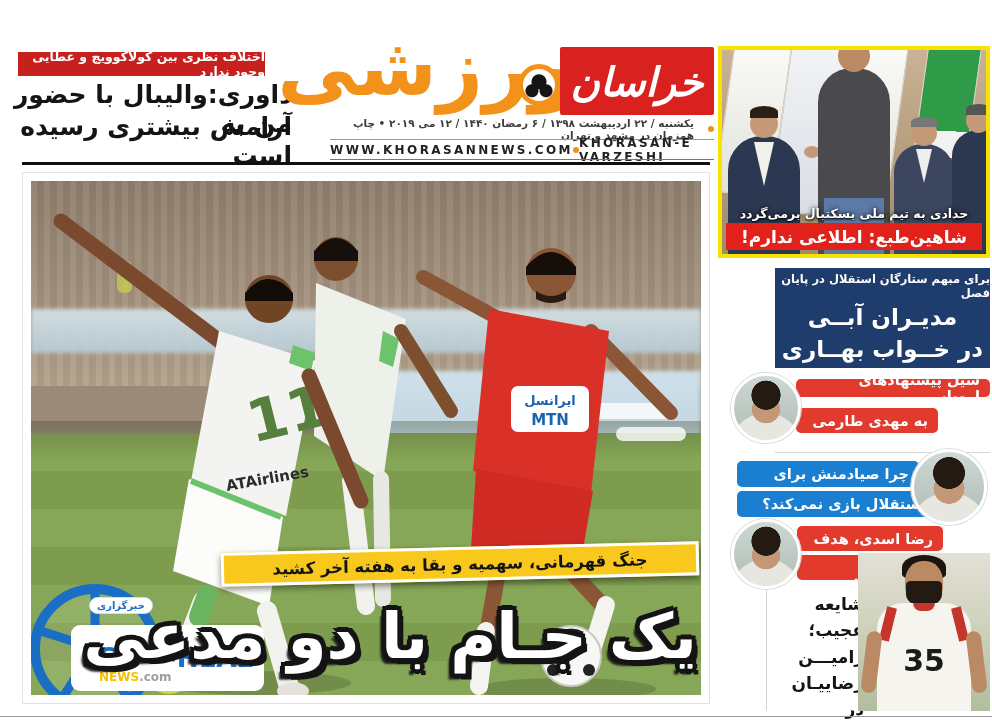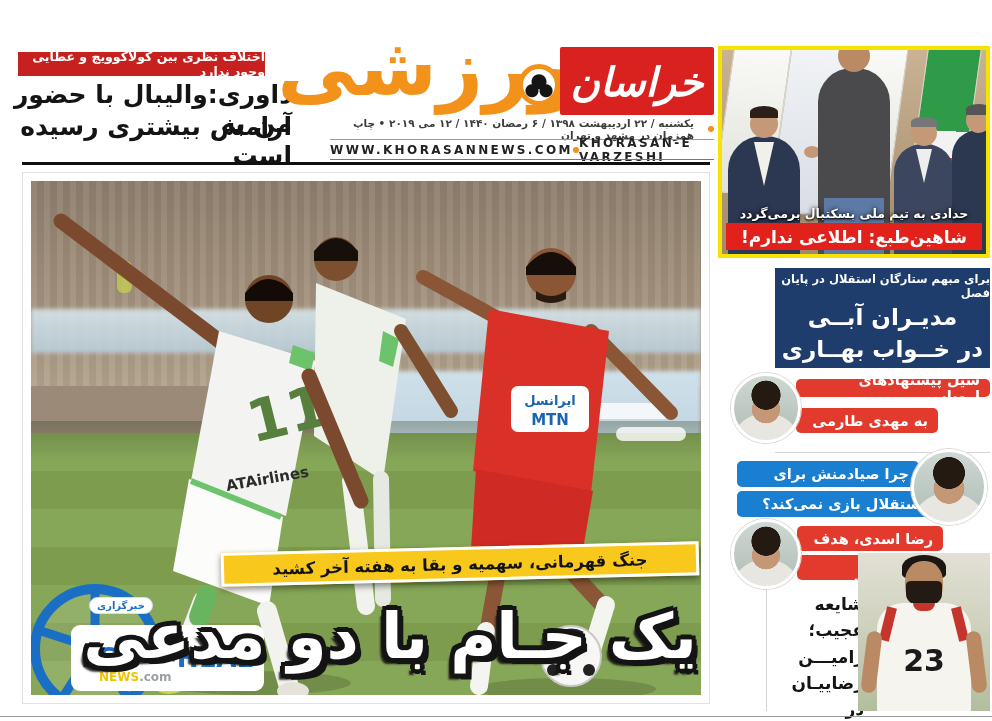--- a/index.html
+++ b/index.html
@@ -301,20 +301,20 @@
 رضاییـان
 در استقلال!</div>
   <div class="abs bs-photo">
     <div class="bs-hair"></div>
     <div class="bs-head"></div>
     <div class="bs-beard"></div>
     <div class="bs-jersey">
       <div class="bs-collar"></div>
       <div class="bs-stripe l"></div>
       <div class="bs-stripe r"></div>
-      <div class="bs-number">23</div>
+      <div class="bs-number">35</div>
     </div>
     <div class="bs-arm l"></div>
     <div class="bs-arm r"></div>
   </div>
 
   <div class="abs page-bottom-line"></div>
 </div>
 
 </body></html>

